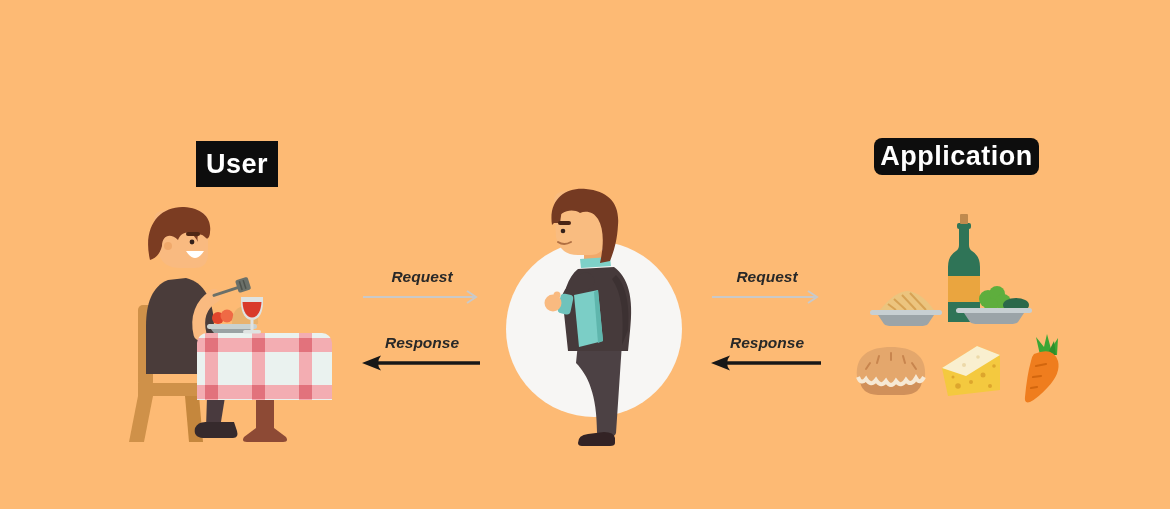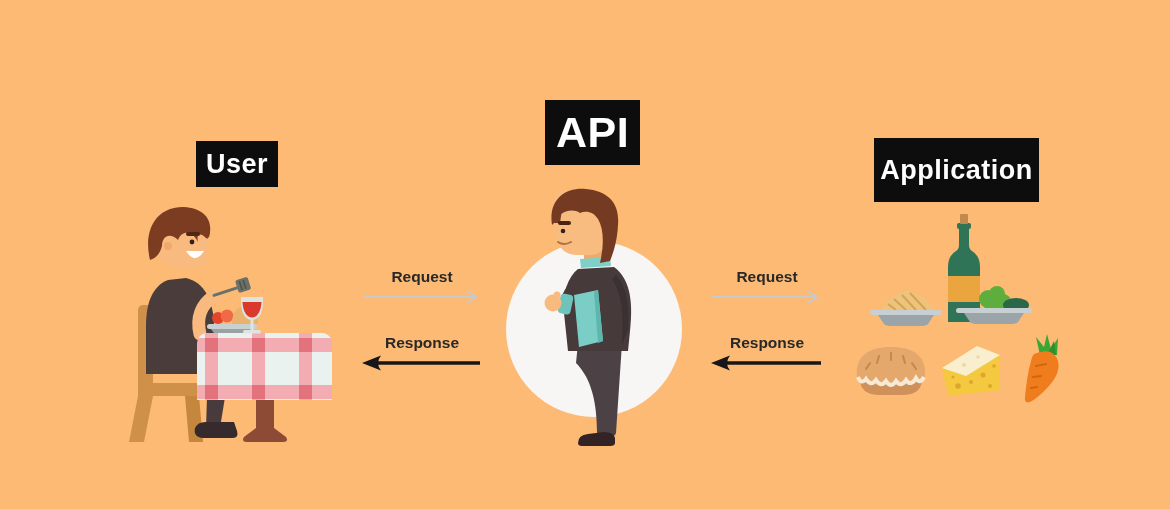--- a/index.html
+++ b/index.html
@@ -6,48 +6,45 @@
   #canvas{
     position:relative;width:1170px;height:509px;background:#fdba74;
     font-family:"Liberation Sans","DejaVu Sans",sans-serif;overflow:hidden;
   }
   .tag{
     position:absolute;background:#0d0d0d;color:#ffffff;font-weight:bold;
     display:flex;align-items:center;justify-content:center;letter-spacing:.5px;
   }
   .tag-user{left:196px;top:141px;width:82px;height:46px;font-size:27px;}
   .tag-api{left:545px;top:100px;width:95px;height:65px;font-size:43px;}
-  .tag-app{left:874px;top:138px;width:165px;height:64px;font-size:27px;}
+  .tag-app{left:874px;top:138px;width:165px;height:37px;font-size:27px;border-radius:8px;}
   .scene{position:absolute;}
   .scene-user{left:110px;top:202px;width:235px;height:250px;}
   .scene-api{left:498px;top:185px;width:200px;height:270px;}
   .scene-app{left:850px;top:203px;width:220px;height:205px;}
-  .flow{position:absolute;}
+  .flow{position:absolute;font-style:italic;}
   .flow-left{left:361px;top:266px;width:122px;height:112px;}
   .flow-right{left:710px;top:266px;width:114px;height:112px;}
   .flow-label{
     position:absolute;left:0;width:100%;text-align:center;
     font-size:15.5px;font-weight:bold;color:#282828;
   }
   .flow-label.request{top:2px;}
   .flow-label.response{top:68px;}
   .flow-arrow{position:absolute;left:0;width:100%;height:16px;}
   .flow-arrow.request{top:23px;}
   .flow-arrow.response{top:89px;}
 </style>
 </head>
 <body>
 
 <div id="canvas">
 
   <div class="tag tag-user">
     <span>User</span>
-  </div>
-  <div class="tag tag-api">
-    <span>API</span>
   </div>
   <div class="tag tag-app">
     <span>Application</span>
   </div>
 
   <svg class="scene scene-user" viewBox="0 0 235 250">
     <defs>
       <pattern id="gingham" x="87" y="131" width="47" height="47" patternUnits="userSpaceOnUse">
         <rect width="47" height="47" fill="#eaf2ef"></rect>
         <rect x="8" width="13" height="47" fill="#f3adb2"></rect>

